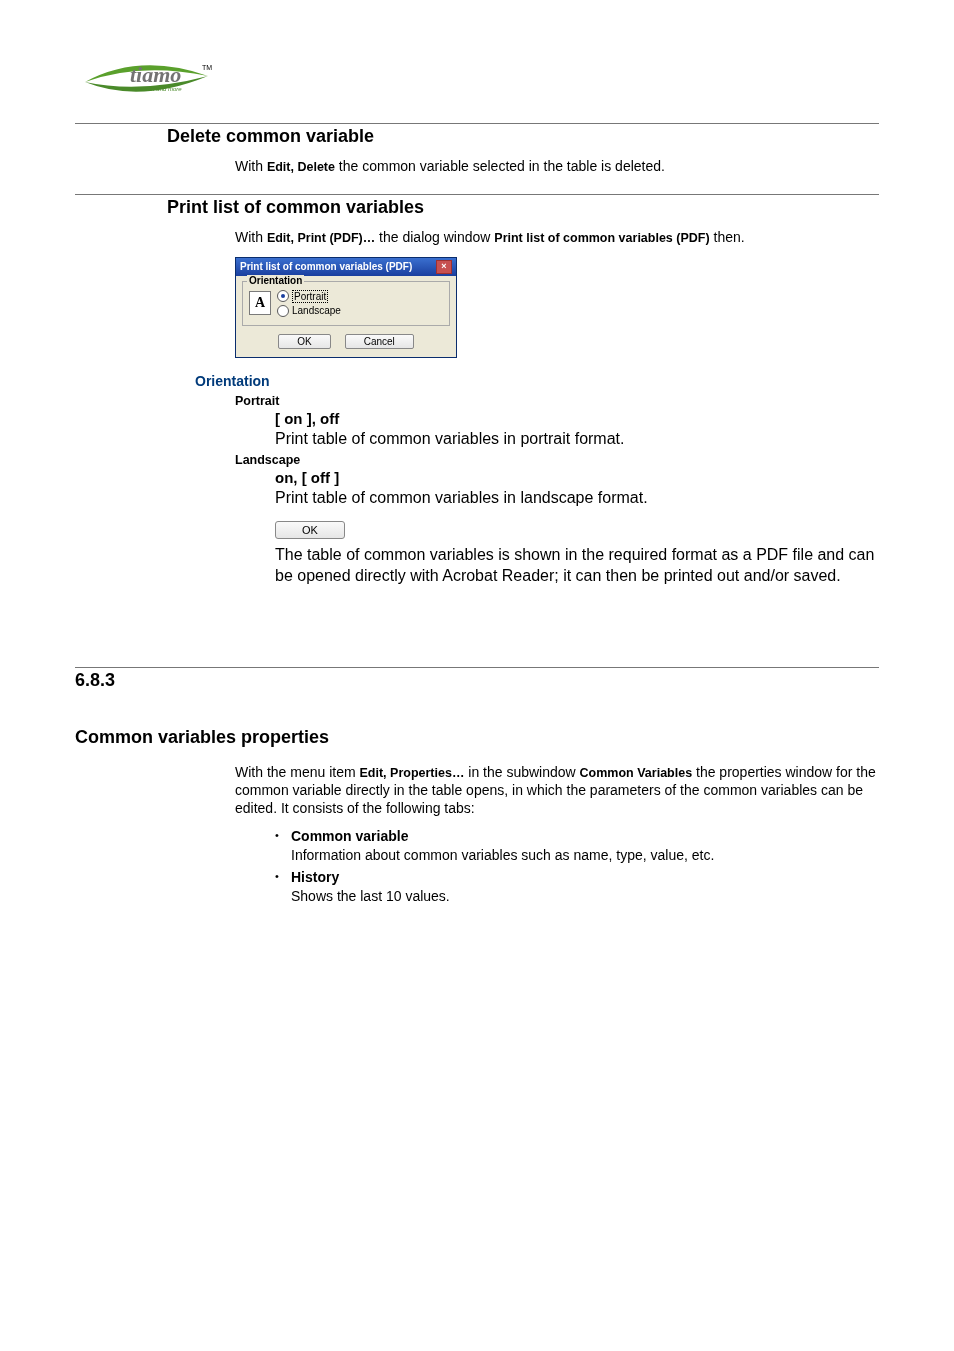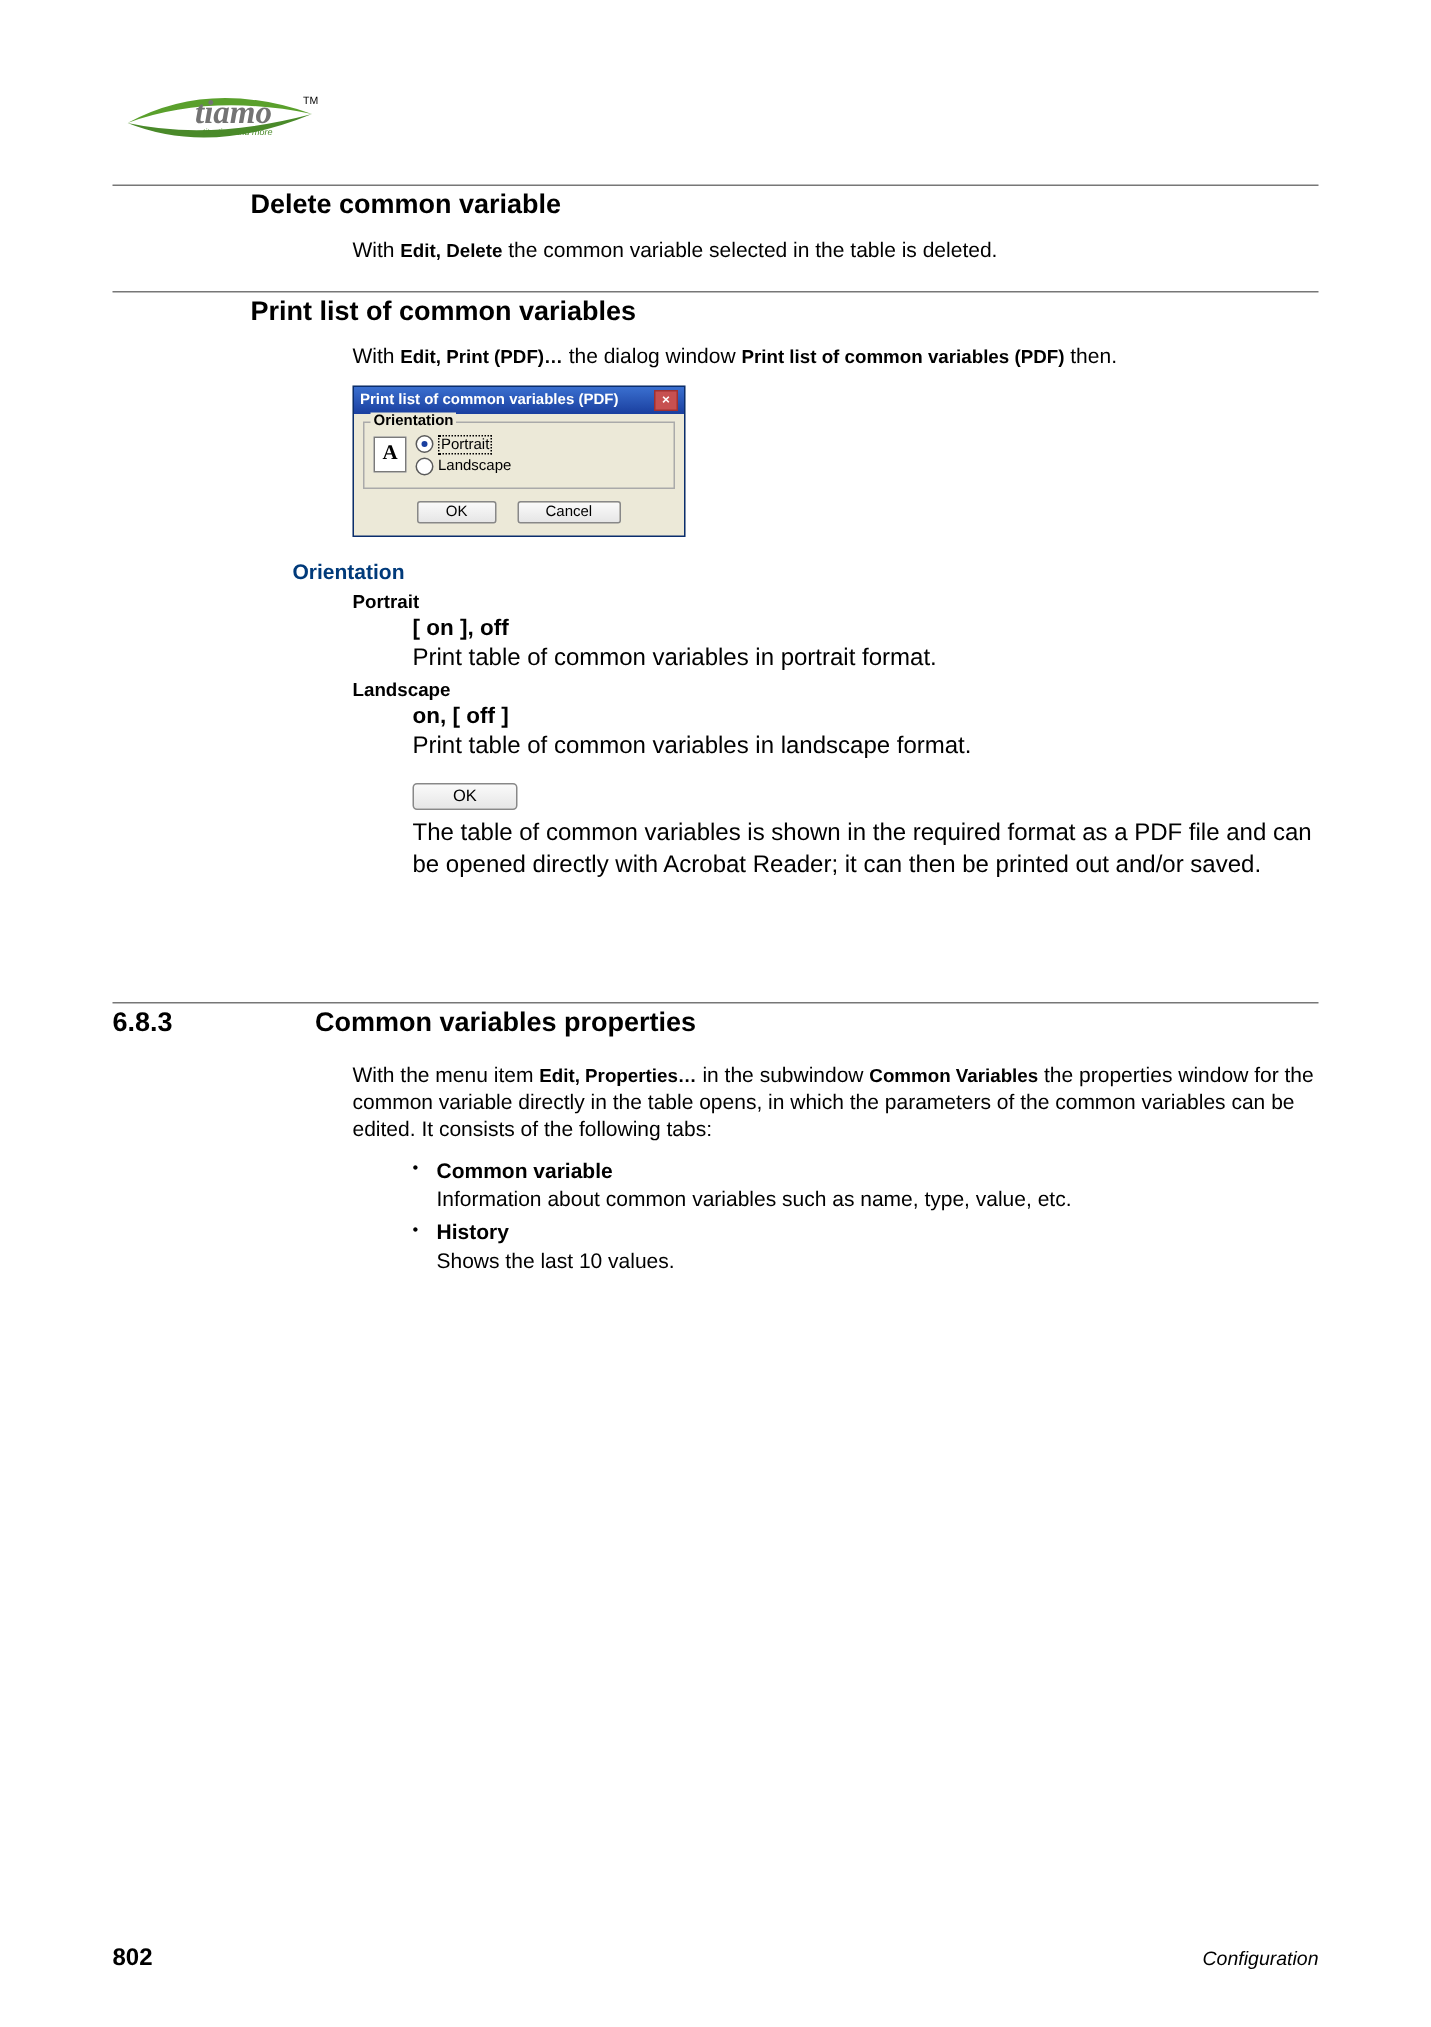--- a/index.html
+++ b/index.html
@@ -225,32 +225,34 @@
       border: 1px solid #888;
       border-radius: 2px;
       padding: 1px 18px;
       font-size: 10px;
       background: linear-gradient(#fafafa,#e6e6e6);
     }
     .major-section-row {
       display: flex;
       align-items: baseline;
       margin-top: 70px;
+      flex-direction: column;
     }
     .major-section-num {
       font-family: Verdana, Arial, sans-serif;
       font-weight: bold;
       font-size: 18px;
       width: 135px;
       flex-shrink: 0;
     }
     .major-section-title {
       font-family: Verdana, Arial, sans-serif;
       font-weight: bold;
       font-size: 18px;
+      margin-top: 36px;
     }
     .bullet-list {
       margin-left: 200px;
       margin-top: 10px;
     }
     .bullet-item {
       display: flex;
       margin-bottom: 3px;
     }
     .bullet-dot {
@@ -380,18 +382,14 @@
     </div>
     <div class="bullet-item">
       <div class="bullet-dot">•</div>
       <div class="bullet-content">
         <div class="bullet-head">History</div>
         <div>Shows the last 10 values.</div>
       </div>
     </div>
   </div>
 
-  <div class="page-footer">
-    <span class="page-num">802</span>
-    <span class="footer-right">Configuration</span>
-  </div>
 
 </div>
 
 </body></html>

